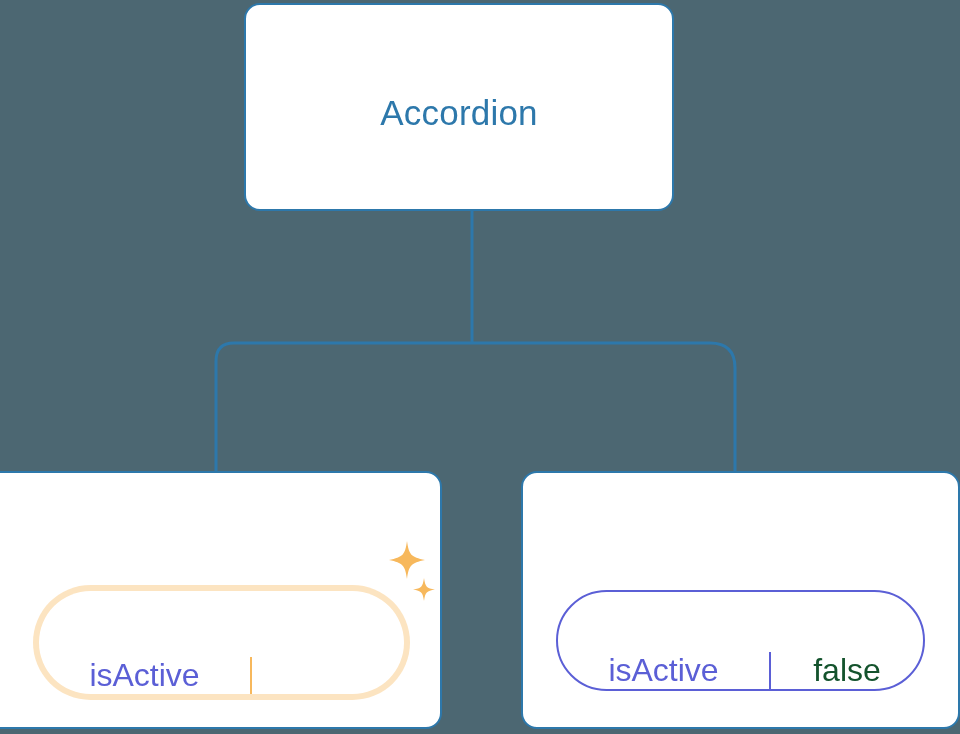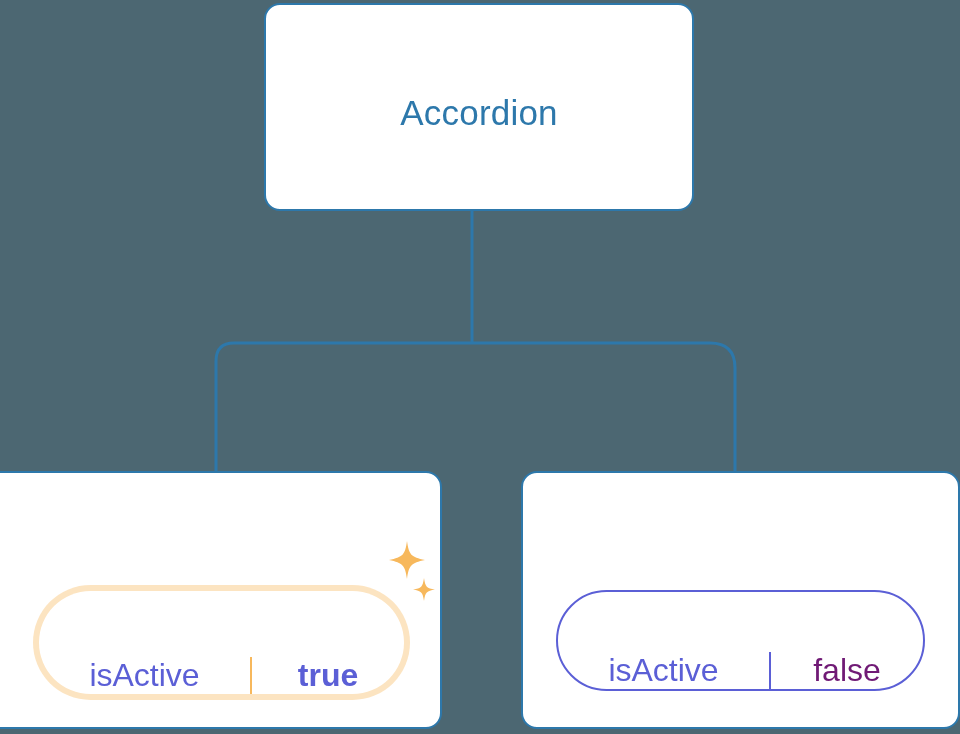--- a/index.html
+++ b/index.html
@@ -41,21 +41,21 @@
     left: 0;
     width: 100%;
     text-align: center;
     color: #2d78ab;
     font-weight: 400;
     letter-spacing: 0.2px;
     white-space: nowrap;
   }
 
   #node-accordion {
-    left: 264px;
+    left: 244px;
     top: 3px;
     width: 430px;
     height: 208px;
   }
   #node-accordion .node-title {
     top: 88px;
     font-size: 35px;
   }
 
   #node-panel-left {
@@ -99,21 +99,21 @@
   }
   #pill-right .pill-key {
     width: 213px;
     border-right: 2px solid #5b5fd6;
     color: #5b5fd6;
     font-size: 32px;
     font-weight: 400;
   }
   #pill-right .pill-val {
     flex: 1;
-    color: #701a75;
+    color: #14532d;
     font-size: 32px;
     font-weight: 400;
   }
 
   
   #pill-left {
     left: 39px;
     top: 591px;
     width: 365px;
     height: 103px;
@@ -162,21 +162,20 @@
   <div class="node" id="node-accordion">
     <div class="node-title">Accordion</div>
   </div>
 
   <div class="node" id="node-panel-left">
     
   </div>
 
   <div class="pill" id="pill-left">
     <div class="pill-key">isActive</div>
-    <div class="pill-val">true</div>
   </div>
 
   <svg class="sparkles" viewBox="0 0 62 70" width="62" height="70" aria-hidden="true">
     <path d="M24 2 C26 16 28 18 42 21 C28 24 26 26 24 40 C22 26 20 24 6 21 C20 18 22 16 24 2 Z" fill="#f7b85c"></path>
     <path d="M41 39 C42.4 48 43.6 49.2 52 50.6 C43.6 52 42.4 53.2 41 62 C39.6 53.2 38.4 52 30 50.6 C38.4 49.2 39.6 48 41 39 Z" fill="#f7b85c"></path>
   </svg>
 
   <div class="node" id="node-panel-right">
     
   </div>

